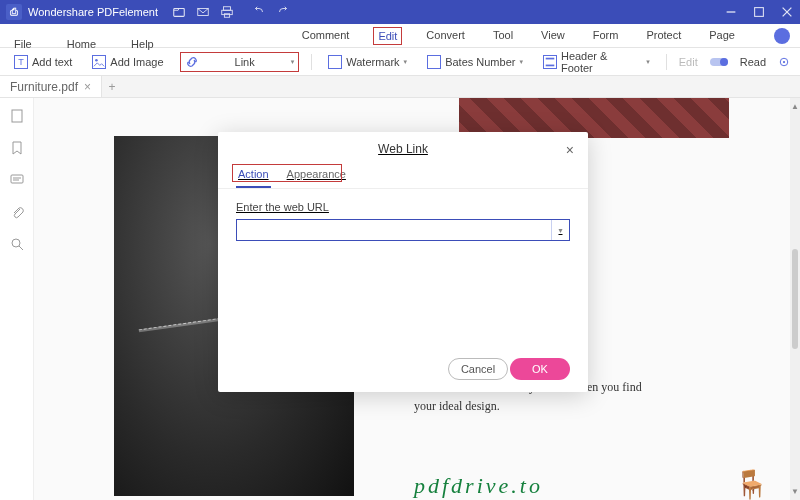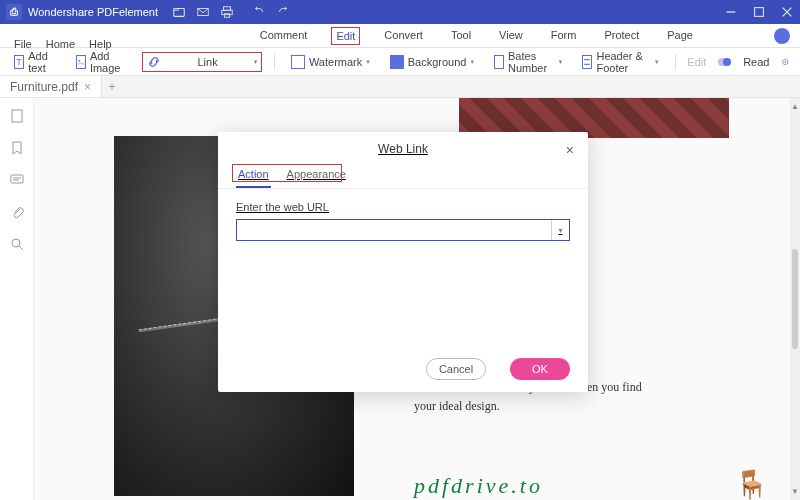--- a/index.html
+++ b/index.html
@@ -4,21 +4,21 @@
 <style>
 * { margin: 0; padding: 0; box-sizing: border-box; font-family: "Segoe UI", Arial, sans-serif; }
 body { width: 800px; height: 500px; overflow: hidden; background: #fff; }
 .titlebar { height: 24px; background: #3b4db8; display: flex; align-items: center; padding: 0 6px; color: #fff; font-size: 11px; }
 .titlebar .logo { width: 16px; height: 16px; background: #4a5fc7; border-radius: 2px; margin-right: 6px; display: flex; align-items: center; justify-content: center; font-weight: bold; font-size: 10px; }
 .titlebar .tb-icons { display: flex; gap: 10px; margin-left: 14px; }
 .titlebar .tb-icon { width: 14px; height: 14px; display: flex; align-items: center; justify-content: center; opacity: 0.85; }
 .titlebar .spacer { flex: 1; }
 .titlebar .win-controls { display: flex; gap: 14px; }
 .menubar { height: 24px; background: #fff; border-bottom: 1px solid #e4e4e4; display: flex; align-items: center; padding: 0 10px; font-size: 11px; color: #444; }
-.menubar .left-menu { display: flex; gap: 6px; margin-top: 16px; }
+.menubar .left-menu { display: flex; gap: 27px; margin-top: 16px; }
 .menubar .center-menu { display: flex; gap: 20px; margin-left: 140px; }
 .menubar .menu-item { cursor: pointer; padding: 2px 4px; }
 .menubar .menu-item.hl { border: 1.5px solid #c43b3b; color: #3b4db8; }
 .menubar .avatar { margin-left: auto; width: 16px; height: 16px; border-radius: 50%; background: #5b6ee0; }
 .toolbar { height: 28px; background: #fff; border-bottom: 1px solid #e4e4e4; display: flex; align-items: center; padding: 0 10px; font-size: 11px; color: #444; gap: 12px; }
 .toolbar .tool { display: flex; align-items: center; gap: 4px; cursor: pointer; padding: 2px 4px; }
 .toolbar .tool.hl { border: 1.5px solid #c43b3b; gap: 36px; }
 .toolbar .tool-icon { width: 14px; height: 14px; border: 1px solid #5b6ee0; display: inline-block; }
 .toolbar .vline { width: 1px; height: 16px; background: #e0e0e0; }
 .toolbar .toggle-track { width: 18px; height: 8px; background: #b8c4f0; border-radius: 4px; position: relative; }
@@ -45,21 +45,21 @@
 .modal-close { position: absolute; right: 14px; top: 10px; color: #666; cursor: pointer; font-size: 14px; }
 .modal-tabs { display: flex; gap: 14px; padding: 0 18px; border-bottom: 1px solid #eee; font-size: 11px; position: relative; }
 .modal-tabs-hl { position: absolute; top: -2px; left: 14px; width: 110px; height: 18px; border: 1.5px solid #c43b3b; pointer-events: none; }
 .modal-tab { padding: 2px 2px 6px; color: #666; cursor: pointer; }
 .modal-tab.active { color: #3b4db8; border-bottom: 2px solid #3b4db8; }
 .modal-body { padding: 12px 18px; }
 .modal-label { font-size: 11px; color: #444; margin-bottom: 6px; }
 .modal-input-wrap { display: flex; border: 1.5px solid #3b4db8; height: 22px; }
 .modal-input { flex: 1; border: none; outline: none; padding: 0 6px; font-size: 11px; }
 .modal-dd { width: 18px; border-left: 1px solid #c8d0f0; display: flex; align-items: center; justify-content: center; color: #888; font-size: 8px; cursor: pointer; }
-.modal-footer { position: absolute; bottom: 12px; right: 18px; display: flex; gap: 24px; align-items: center; }
+.modal-footer { position: absolute; bottom: 12px; right: 18px; display: flex; gap: 2px; align-items: center; }
 .btn { min-width: 60px; height: 22px; border-radius: 11px; font-size: 11px; display: flex; align-items: center; justify-content: center; cursor: pointer; }
 .btn-cancel { background: #fff; border: 1px solid #bbb; color: #555; }
 .btn-ok { background: #ec4899; border: none; color: #fff; }
 svg { width: 100%; height: 100%; }
 </style>
 </head>
 <body>
 
 <div class="titlebar">
   <div class="logo">⎙</div>
@@ -151,25 +151,20 @@
     <span class="tool-icon" style="border:none"><svg viewBox="0 0 14 14">
           <path d="M5 9a3 3 0 0 1 0-4l2-2a3 3 0 0 1 4 4M9 5a3 3 0 0 1 0 4l-2 2a3 3 0 0 1-4-4" stroke="#5b6ee0" fill="none" stroke-width="1.3"></path>
         </svg></span>
     <span>Link</span>
     <span style="font-size:7px;color:#888">▾</span>
   </div>
   <div class="vline"></div>
   <div class="tool">
     <span class="tool-icon"></span>
     <span>Watermark</span>
-    <span style="font-size:7px;color:#888">▾</span>
-  </div>
-  <div class="tool">
-    <span class="tool-icon" style="background:#5b6ee0"></span>
-    <span>Background</span>
     <span style="font-size:7px;color:#888">▾</span>
   </div>
   <div class="tool">
     <span class="tool-icon"></span>
     <span>Bates Number</span>
     <span style="font-size:7px;color:#888">▾</span>
   </div>
   <div class="tool">
     <span class="tool-icon"><svg viewBox="0 0 14 14">
           <line x1="2" y1="3" x2="12" y2="3" stroke="#5b6ee0" stroke-width="2"></line>

